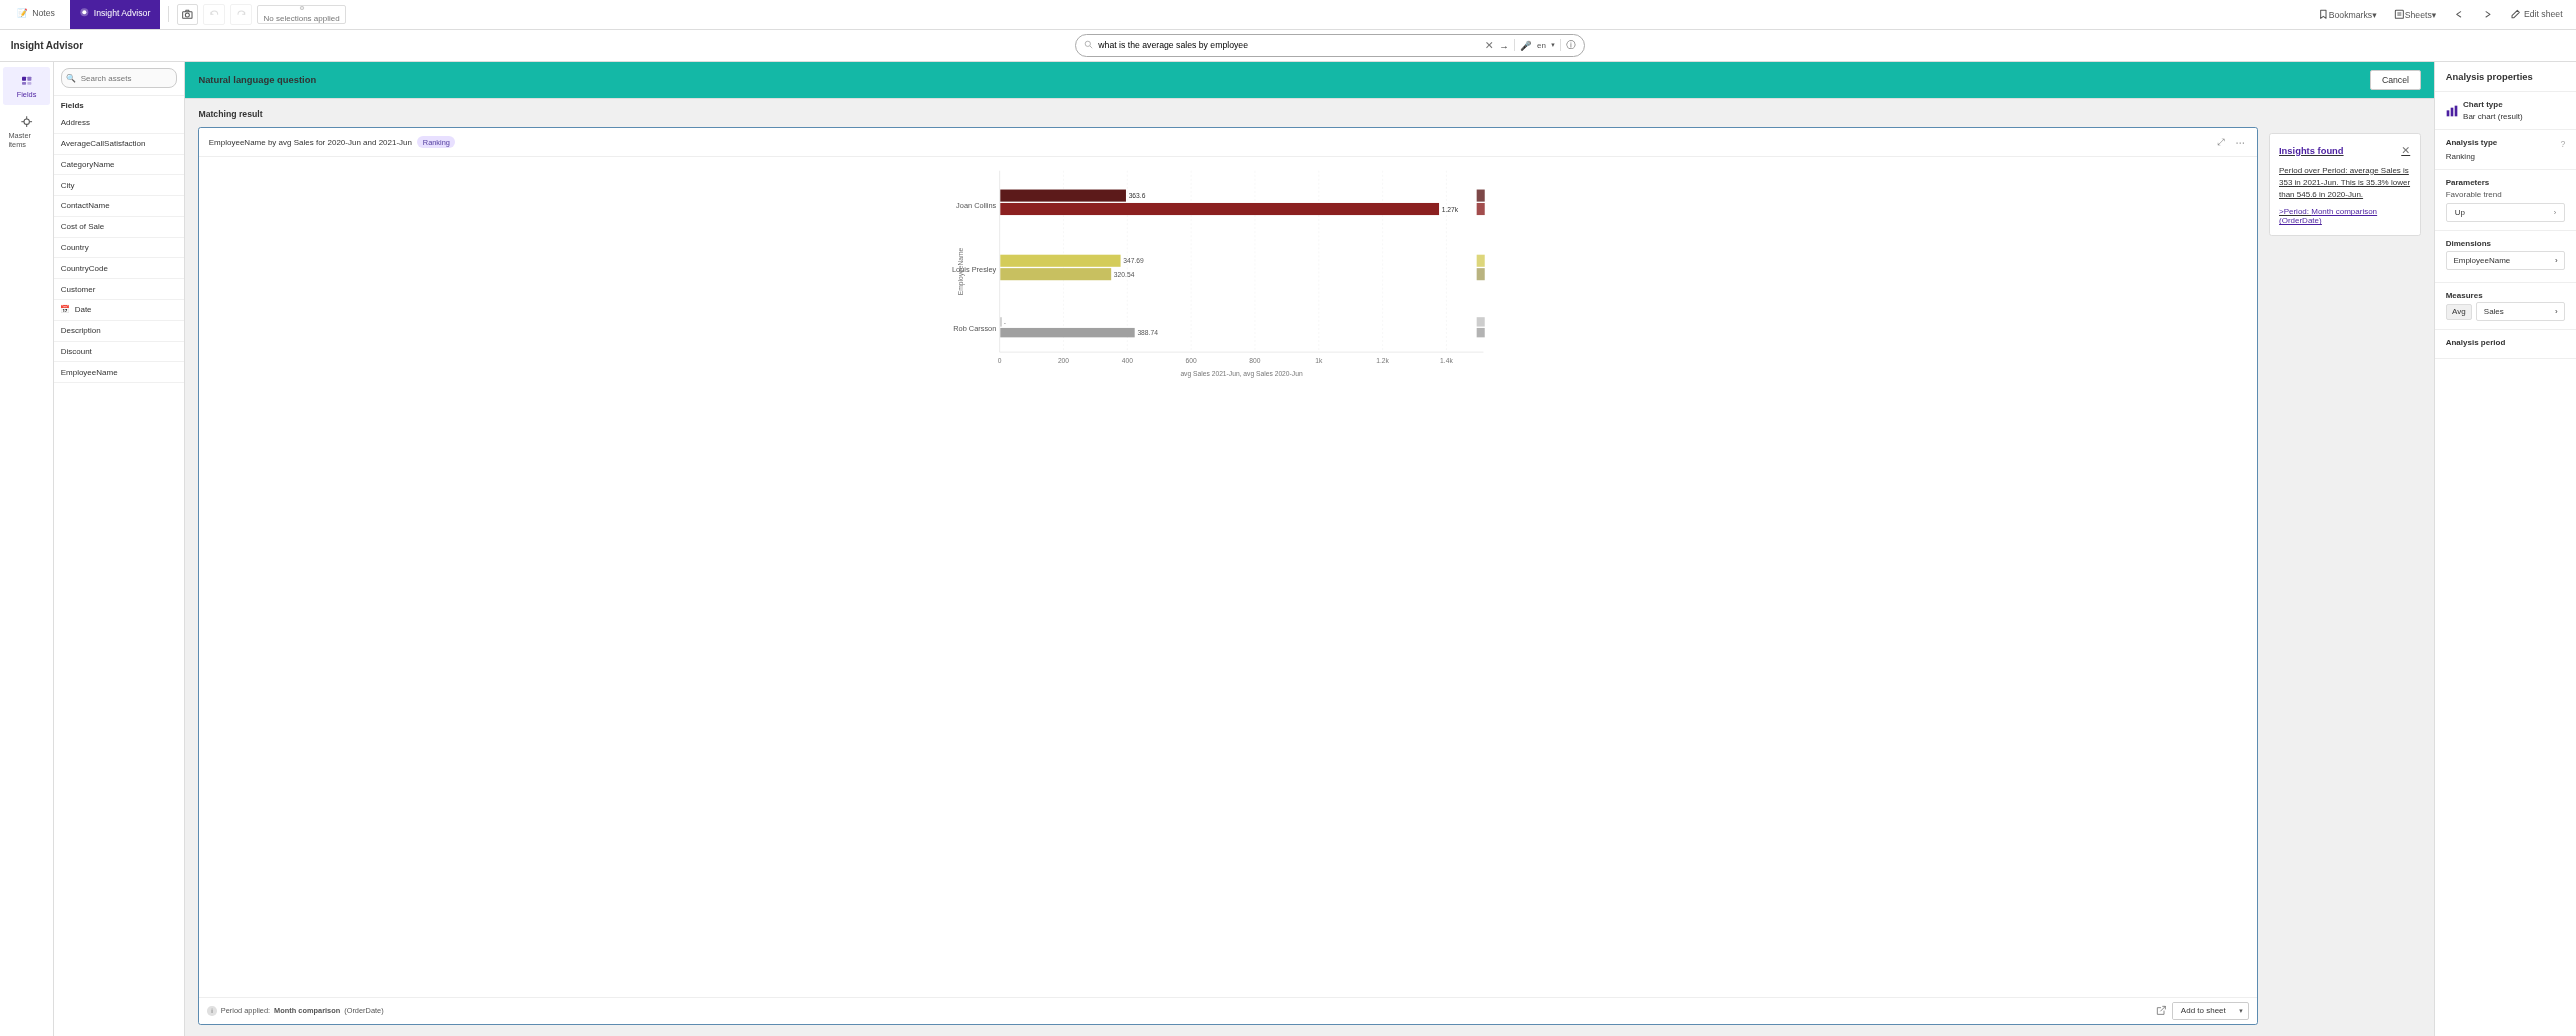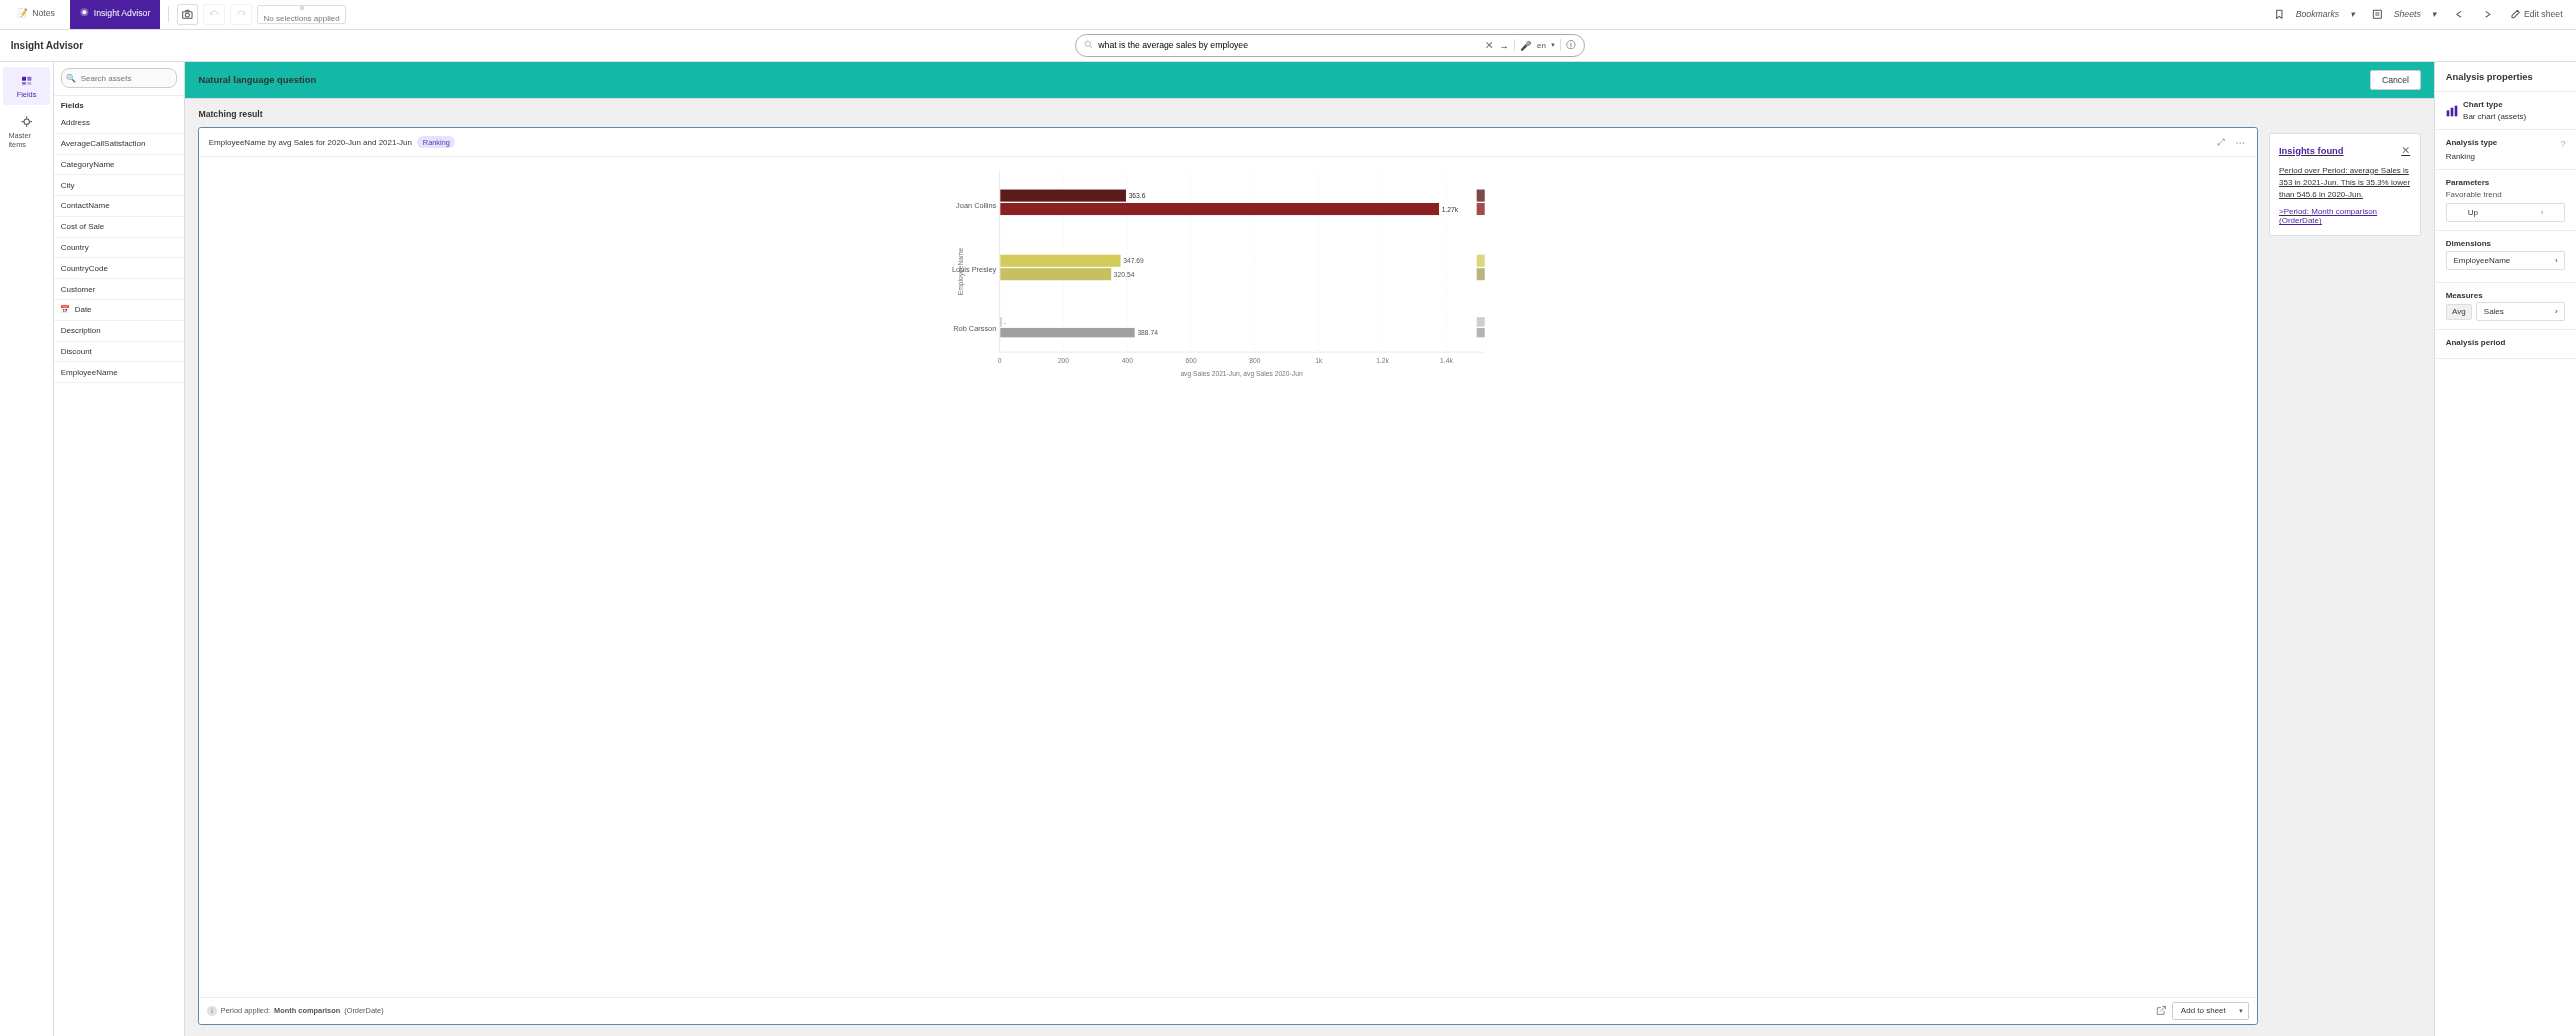--- a/index.html
+++ b/index.html
@@ -11,21 +11,21 @@
       height: 29.5px; padding: 0 8px; gap: 5.4px;
     }
     .nav-tab { display: flex; align-items: center; gap: 4px; padding: 0 9.4px; height: 29.5px; cursor: pointer; font-size: 8.7px; color: #555; border-bottom: 2px solid transparent; }
     .nav-tab.active { background: #4B1FA0; color: #fff; border-bottom: 2px solid transparent; }
     .nav-tab svg { width: 10.7px; height: 10.7px; }
     .nav-divider { width: 0.7px; height: 16px; background: #ddd; margin: 0 2.7px; }
     .nav-icon-btn { display: flex; align-items: center; justify-content: center; width: 21.5px; height: 21.5px; cursor: pointer; border: 0.7px solid #ddd; border-radius: 2px; background: #fff; font-size: 9.4px; color: #555; }
     .nav-icon-btn.disabled { opacity: 0.4; cursor: not-allowed; }
     .no-selections { font-size: 8px; color: #777; padding: 0 5.4px; border: 0.7px solid #ddd; border-radius: 2px; height: 19px; display: flex; align-items: center; gap: 4px; flex-direction: column; }
     .nav-right { margin-left: auto; display: flex; align-items: center; gap: 6.7px; }
-    .nav-right-btn { display: flex; align-items: flex-start; gap: 11px; font-size: 8.7px; cursor: pointer; color: #555; padding: 2.7px 5.4px; font-style: italic; }
+    .nav-right-btn { display: flex; align-items: flex-end; gap: 0; font-size: 8.7px; cursor: pointer; color: #555; padding: 2.7px 5.4px; }
     .edit-sheet-btn { display: flex; align-items: center; gap: 3.4px; font-size: 8.7px; color: #555; cursor: pointer; padding: 2.7px 5.4px; }
 
     
     .second-bar {
       display: flex; align-items: center; background: #fff; border-bottom: 0.7px solid #ddd;
       height: 32px; padding: 0 10.7px; gap: 10.7px;
     }
     .insight-advisor-title { font-size: 10px; font-weight: 600; color: #333; }
     .search-bar { flex: 1; display: flex; align-items: center; border: 0.7px solid #aaa; border-radius: 13.4px; height: 23px; padding: 0 8px; gap: 5.4px; background: #fff; max-width: 510px; margin: 0 auto; }
     .search-bar input { flex: 1; border: none; outline: none; font-size: 8.7px; }
@@ -98,21 +98,21 @@
     
     .right-panel { width: 142px; background: #fff; border-left: 0.7px solid #ddd; display: flex; flex-direction: column; overflow-y: auto; }
     .right-panel-title { font-size: 9.4px; font-weight: 600; color: #333; padding: 9.4px 10.7px; border-bottom: 0.7px solid #eee; }
     .right-section { padding: 8px 10.7px; border-bottom: 0.7px solid #eee; }
     .right-section-row { display: flex; align-items: center; gap: 5.4px; }
     .right-section-label { font-size: 8px; font-weight: 600; color: #333; margin-bottom: 2.7px; }
     .right-section-value { font-size: 8px; color: #333; }
     .right-section-header { display: flex; align-items: center; justify-content: space-between; margin-bottom: 2.7px; }
     .help-icon { color: #aaa; font-size: 8.7px; cursor: pointer; }
     .right-param-label { font-size: 8px; color: #555; margin-bottom: 4px; }
-    .right-dropdown { display: flex; align-items: center; justify-content: space-between; border: 0.7px solid #ddd; border-radius: 2px; padding: 4px 21px; font-size: 8px; cursor: pointer; color: #333; }
+    .right-dropdown { display: flex; align-items: center; justify-content: space-between; border: 0.7px solid #ddd; border-radius: 2px; padding: 4px 8px; font-size: 8px; cursor: pointer; color: #333; }
     .right-dropdown-arrow { color: #777; font-size: 7.4px; }
     .dimension-item { display: flex; align-items: center; justify-content: space-between; border: 0.7px solid #ddd; border-radius: 2px; padding: 4px 6.7px; font-size: 8px; margin-bottom: 4px; color: #333; cursor: pointer; }
     .measure-row { display: flex; gap: 4px; align-items: center; }
     .measure-tag { background: #f0f0f0; border: 0.7px solid #ddd; border-radius: 2px; padding: 2.7px 5.4px; font-size: 8px; color: #333; }
     .measure-item { flex: 1; display: flex; align-items: center; justify-content: space-between; border: 0.7px solid #ddd; border-radius: 2px; padding: 4px 6.7px; font-size: 8px; cursor: pointer; color: #333; }
 
     
     .field-list::-webkit-scrollbar { width: 3.4px; }
     .field-list::-webkit-scrollbar-track { background: #f1f1f1; }
     .field-list::-webkit-scrollbar-thumb { background: #ccc; border-radius: 2px; }
@@ -416,21 +416,21 @@
 
     <div class="right-section">
       <div class="right-section-row">
         <svg viewBox="0 0 18 18" width="12" height="12" fill="none">
           <rect x="1" y="8" width="4" height="9" fill="#4B1FA0"></rect>
           <rect x="7" y="4" width="4" height="13" fill="#4B1FA0"></rect>
           <rect x="13" y="1" width="4" height="16" fill="#4B1FA0"></rect>
         </svg>
         <div>
           <div class="right-section-label">Chart type</div>
-          <div class="right-section-value">Bar chart (assets)</div>
+          <div class="right-section-value">Bar chart (result)</div>
         </div>
       </div>
     </div>
 
     <div class="right-section">
       <div class="right-section-header">
         <span class="right-section-label">Analysis type</span>
         <span class="help-icon">?</span>
       </div>
       <div class="right-section-value">Ranking</div>

